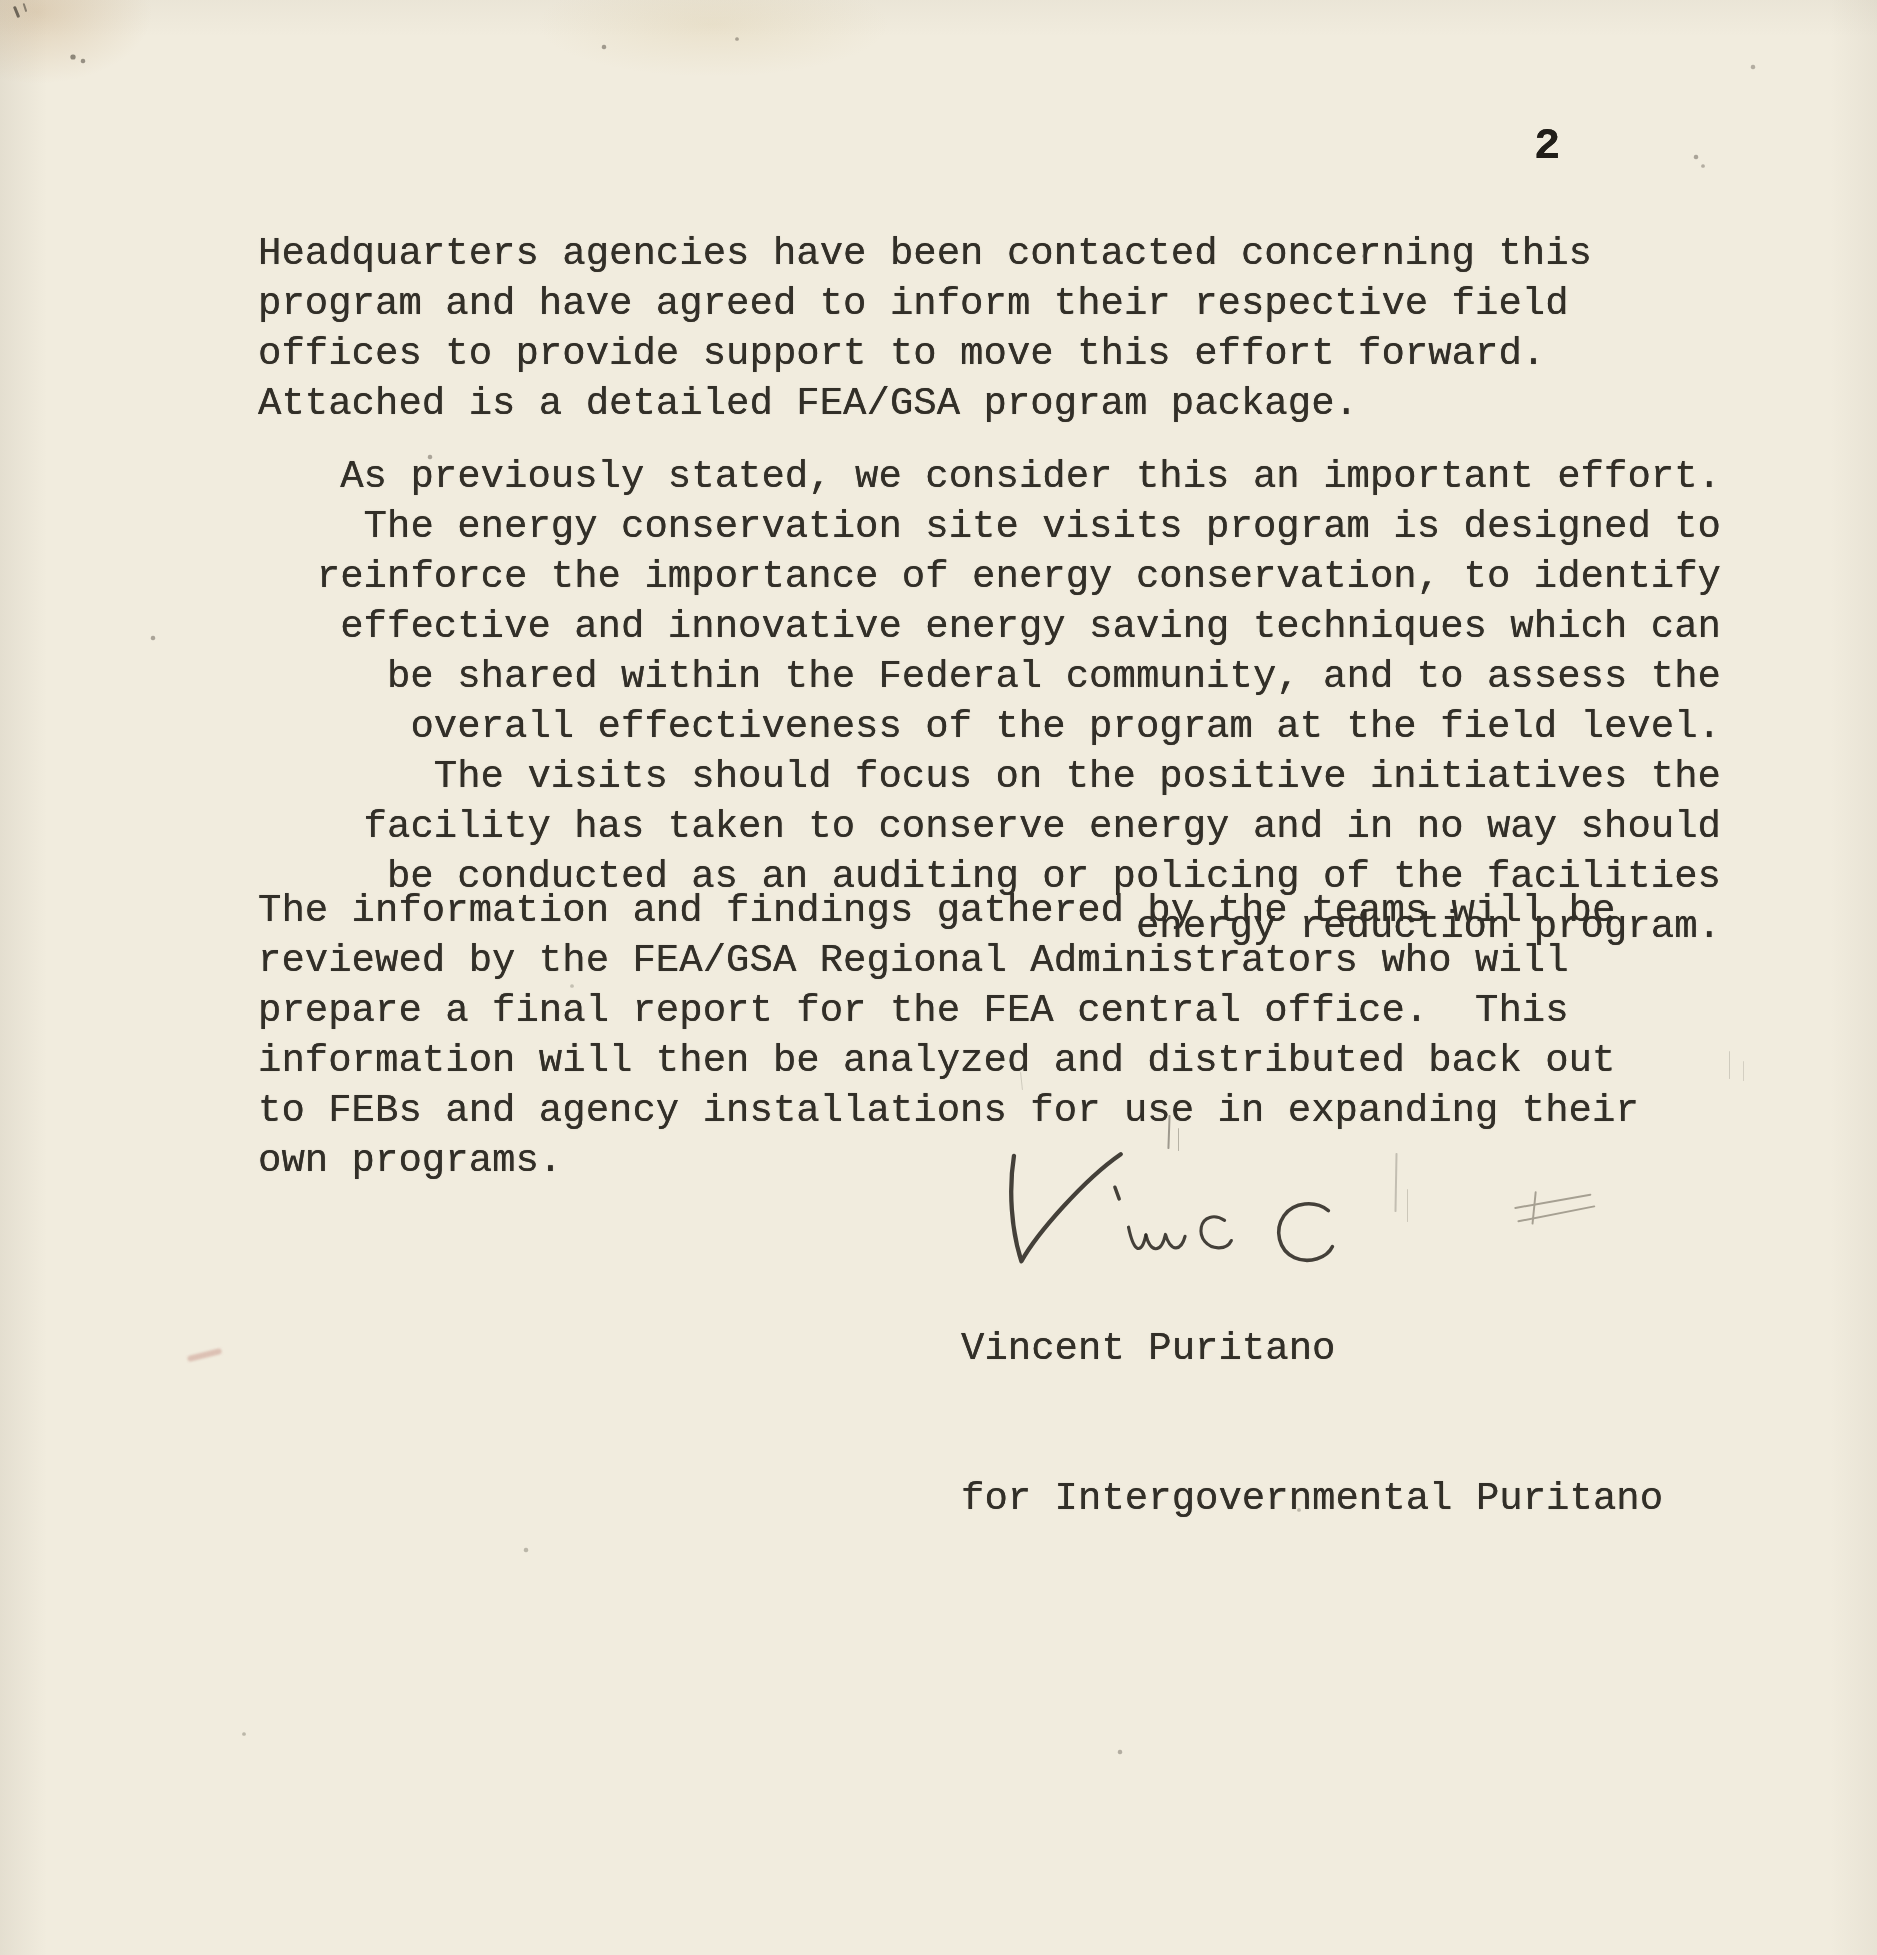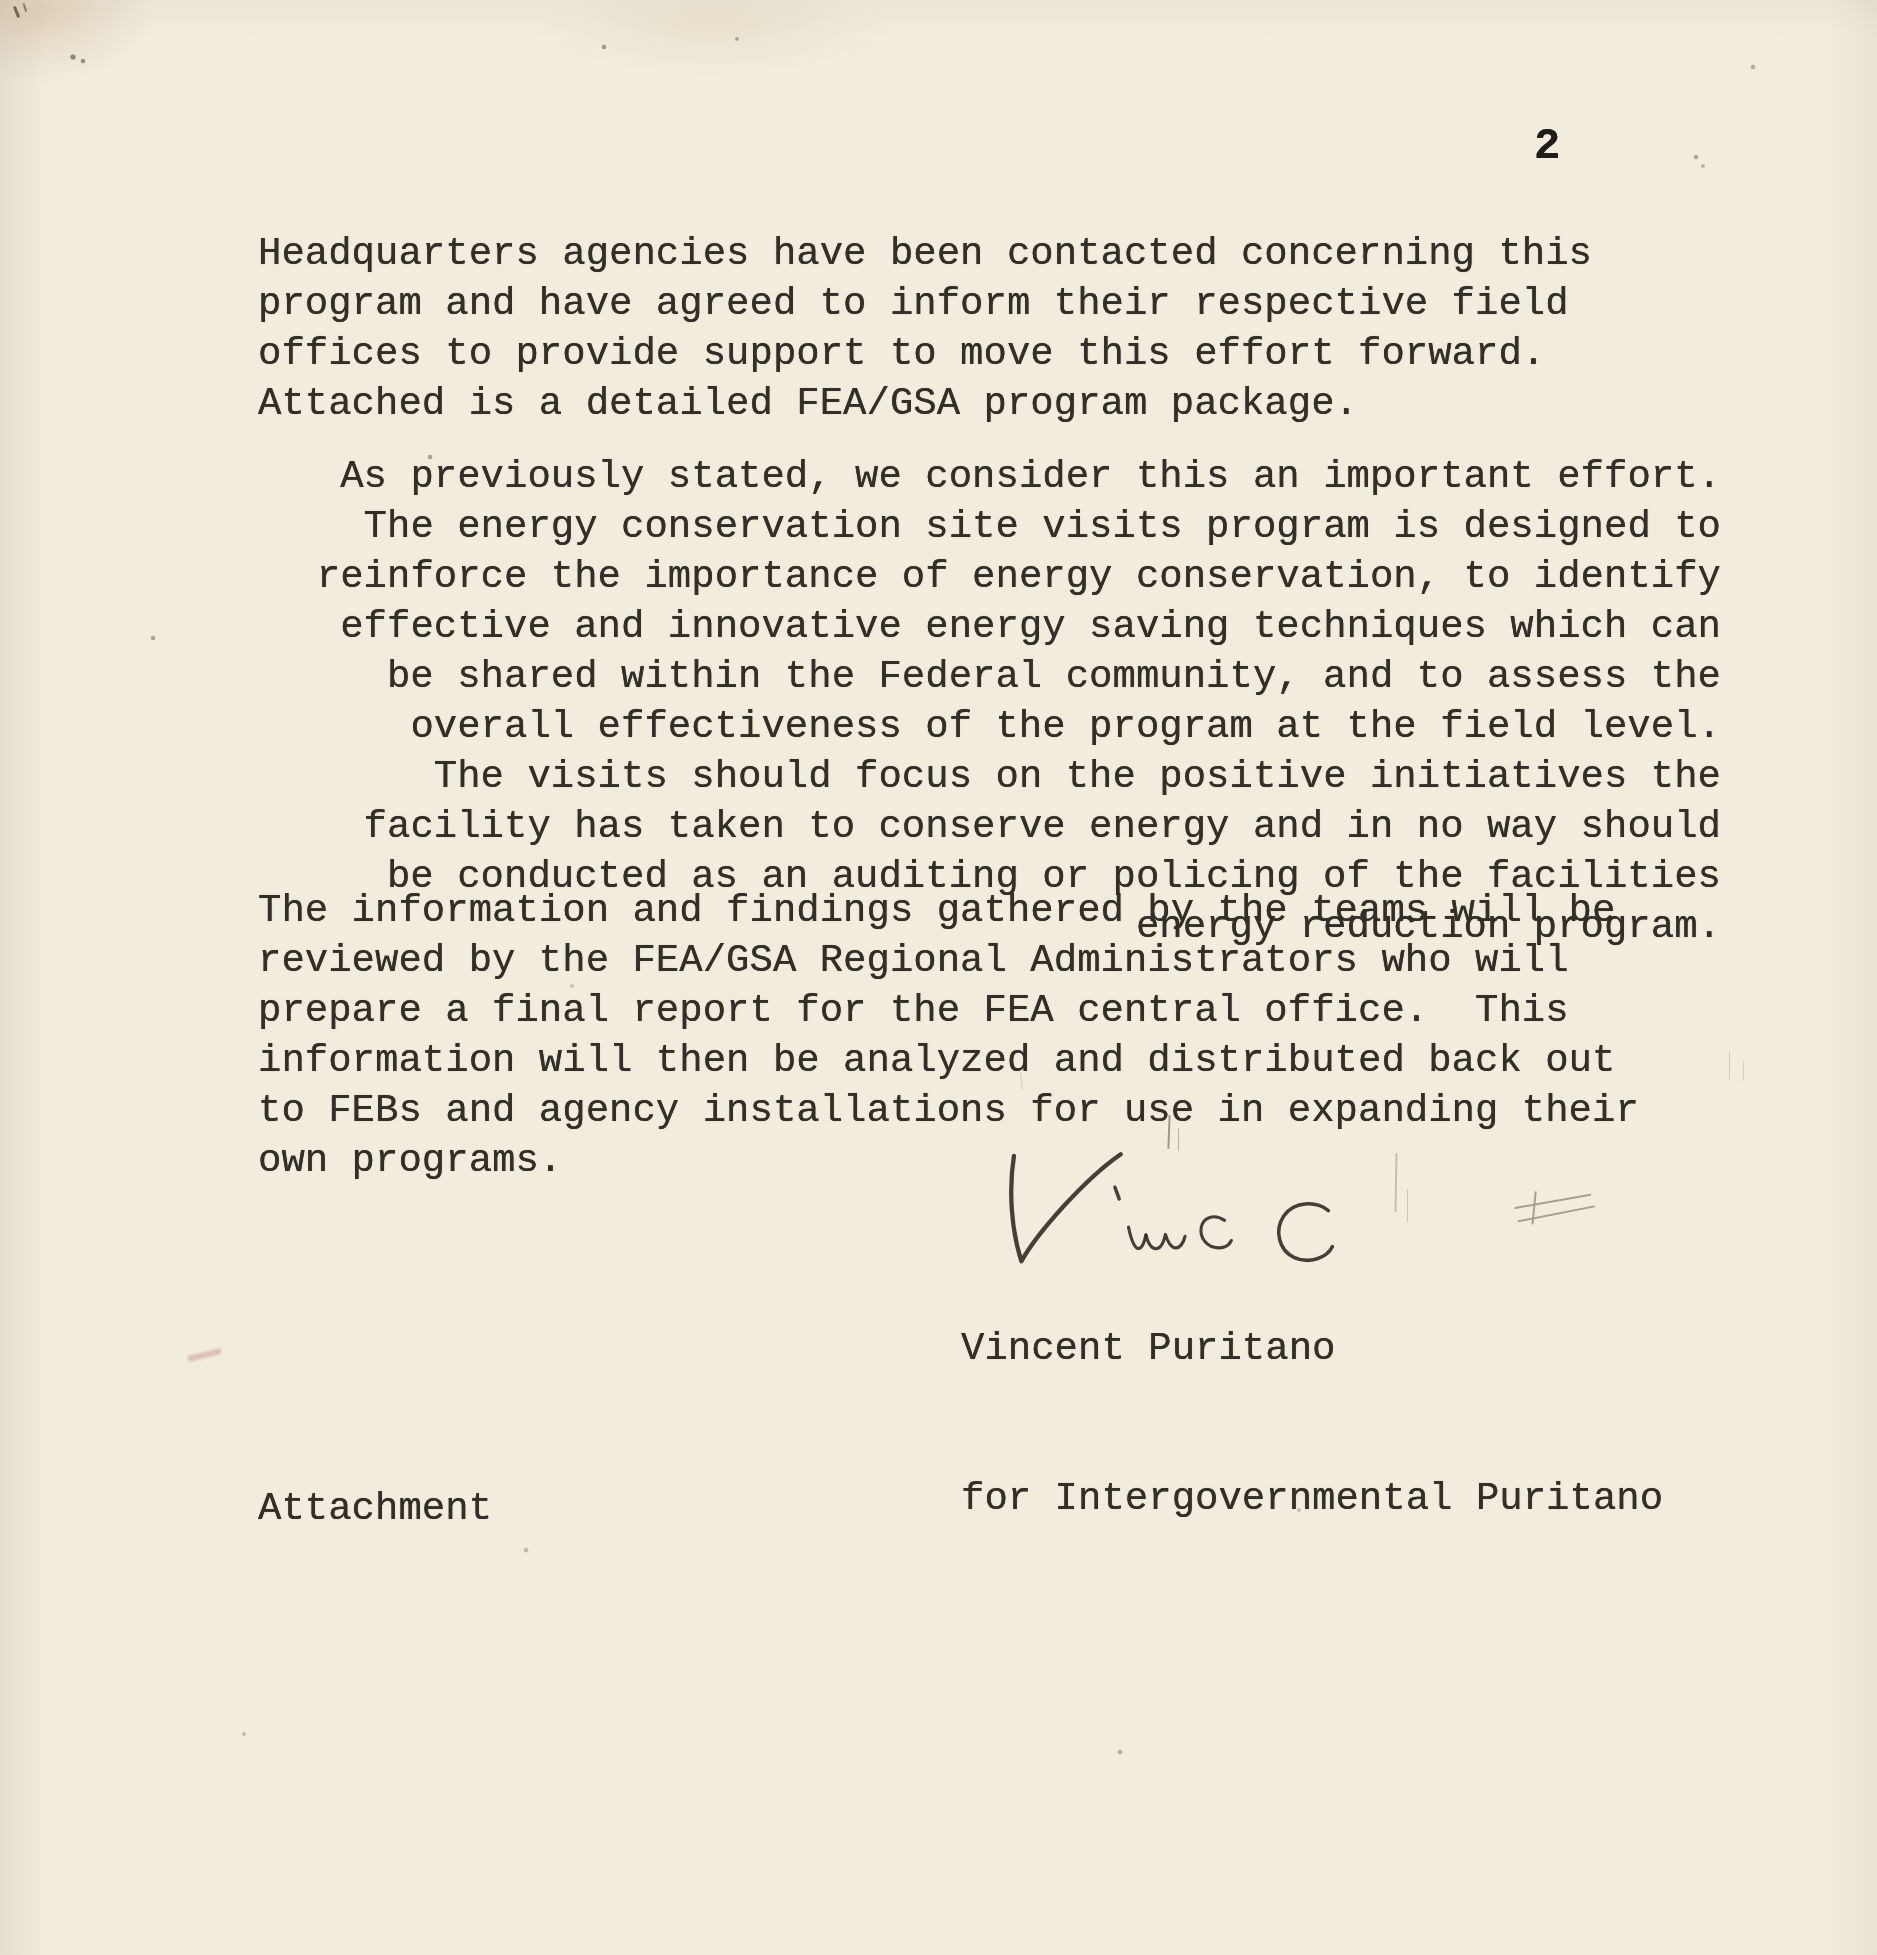--- a/index.html
+++ b/index.html
@@ -125,21 +125,20 @@
       <path d="M14 80 L208 42"></path>
       <path d="M58 6 L50 86"></path>
     </svg>
   </div>
 
   <div class="typed sig-block">
     <div>Vincent Puritano</div>
     <div>for Intergovernmental Puritano</div>
   </div>
 
-  <div class="typed attachment">Attachment</div>
 
   <div class="tick t1"></div>
   <div class="tick t2"></div>
   <div class="tick t3"></div>
   <div class="tick t4"></div>
   <div class="tick t5"></div>
   <div class="tick t6"></div>
   <div class="tick t7"></div>
   <div class="corner-quote-a"></div>
   <div class="corner-quote-b"></div>

